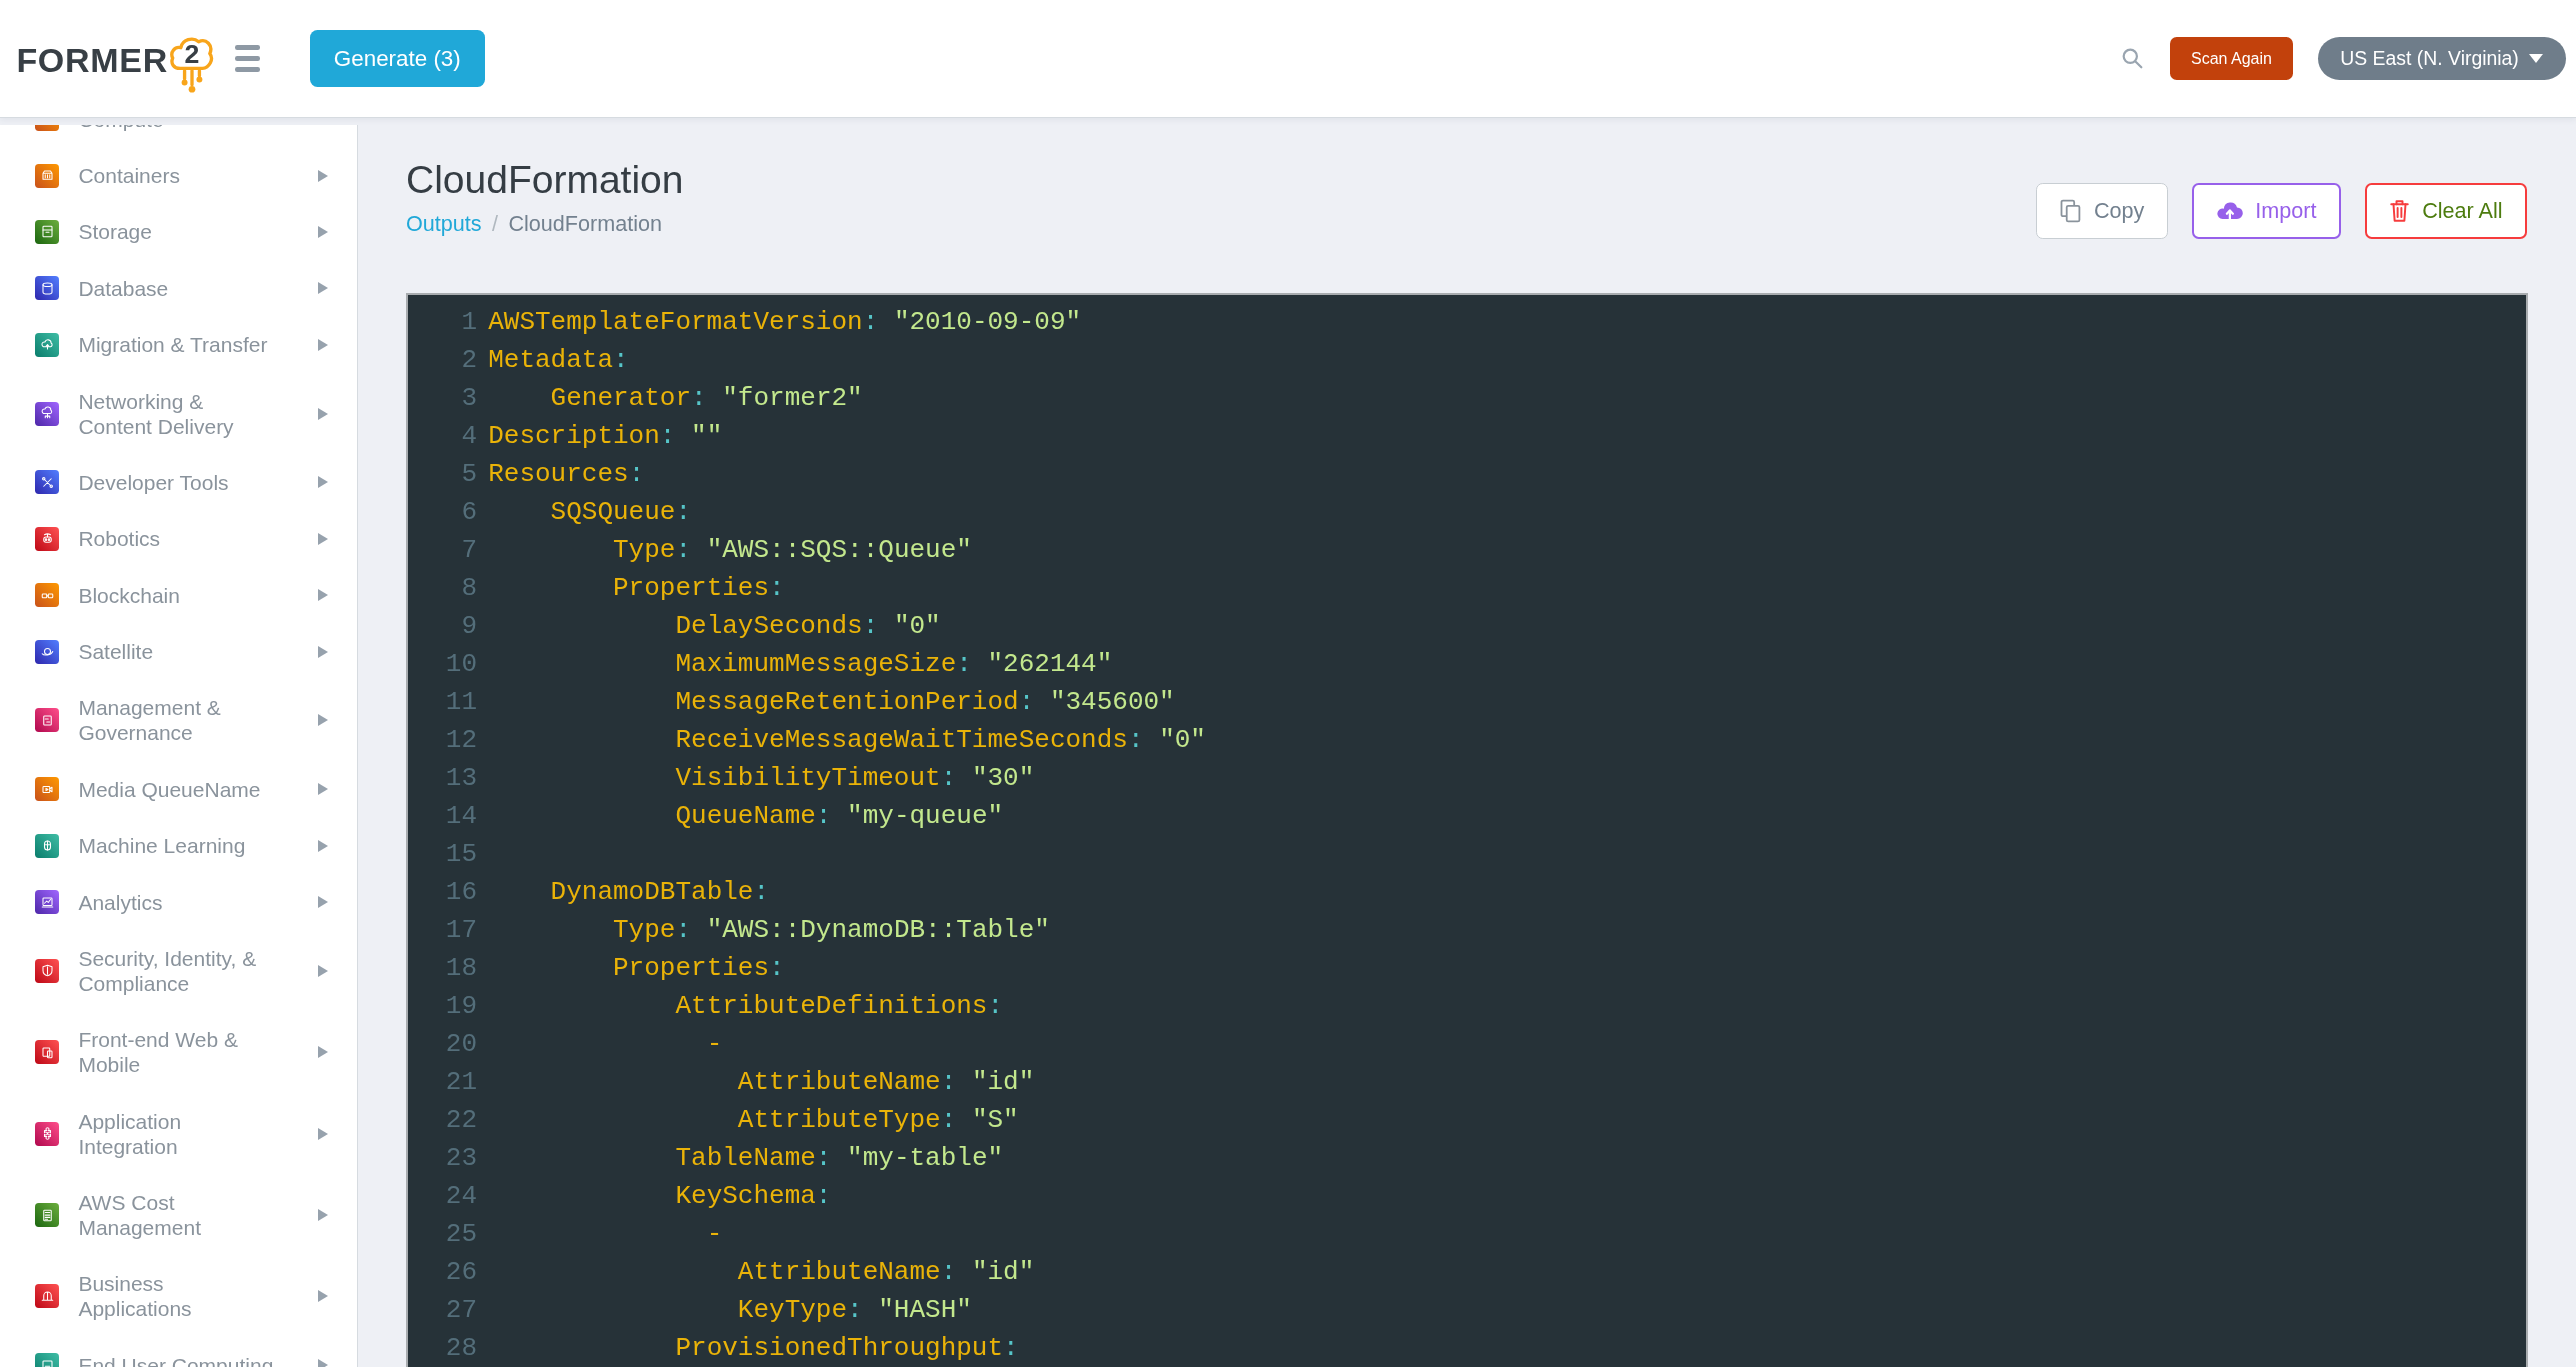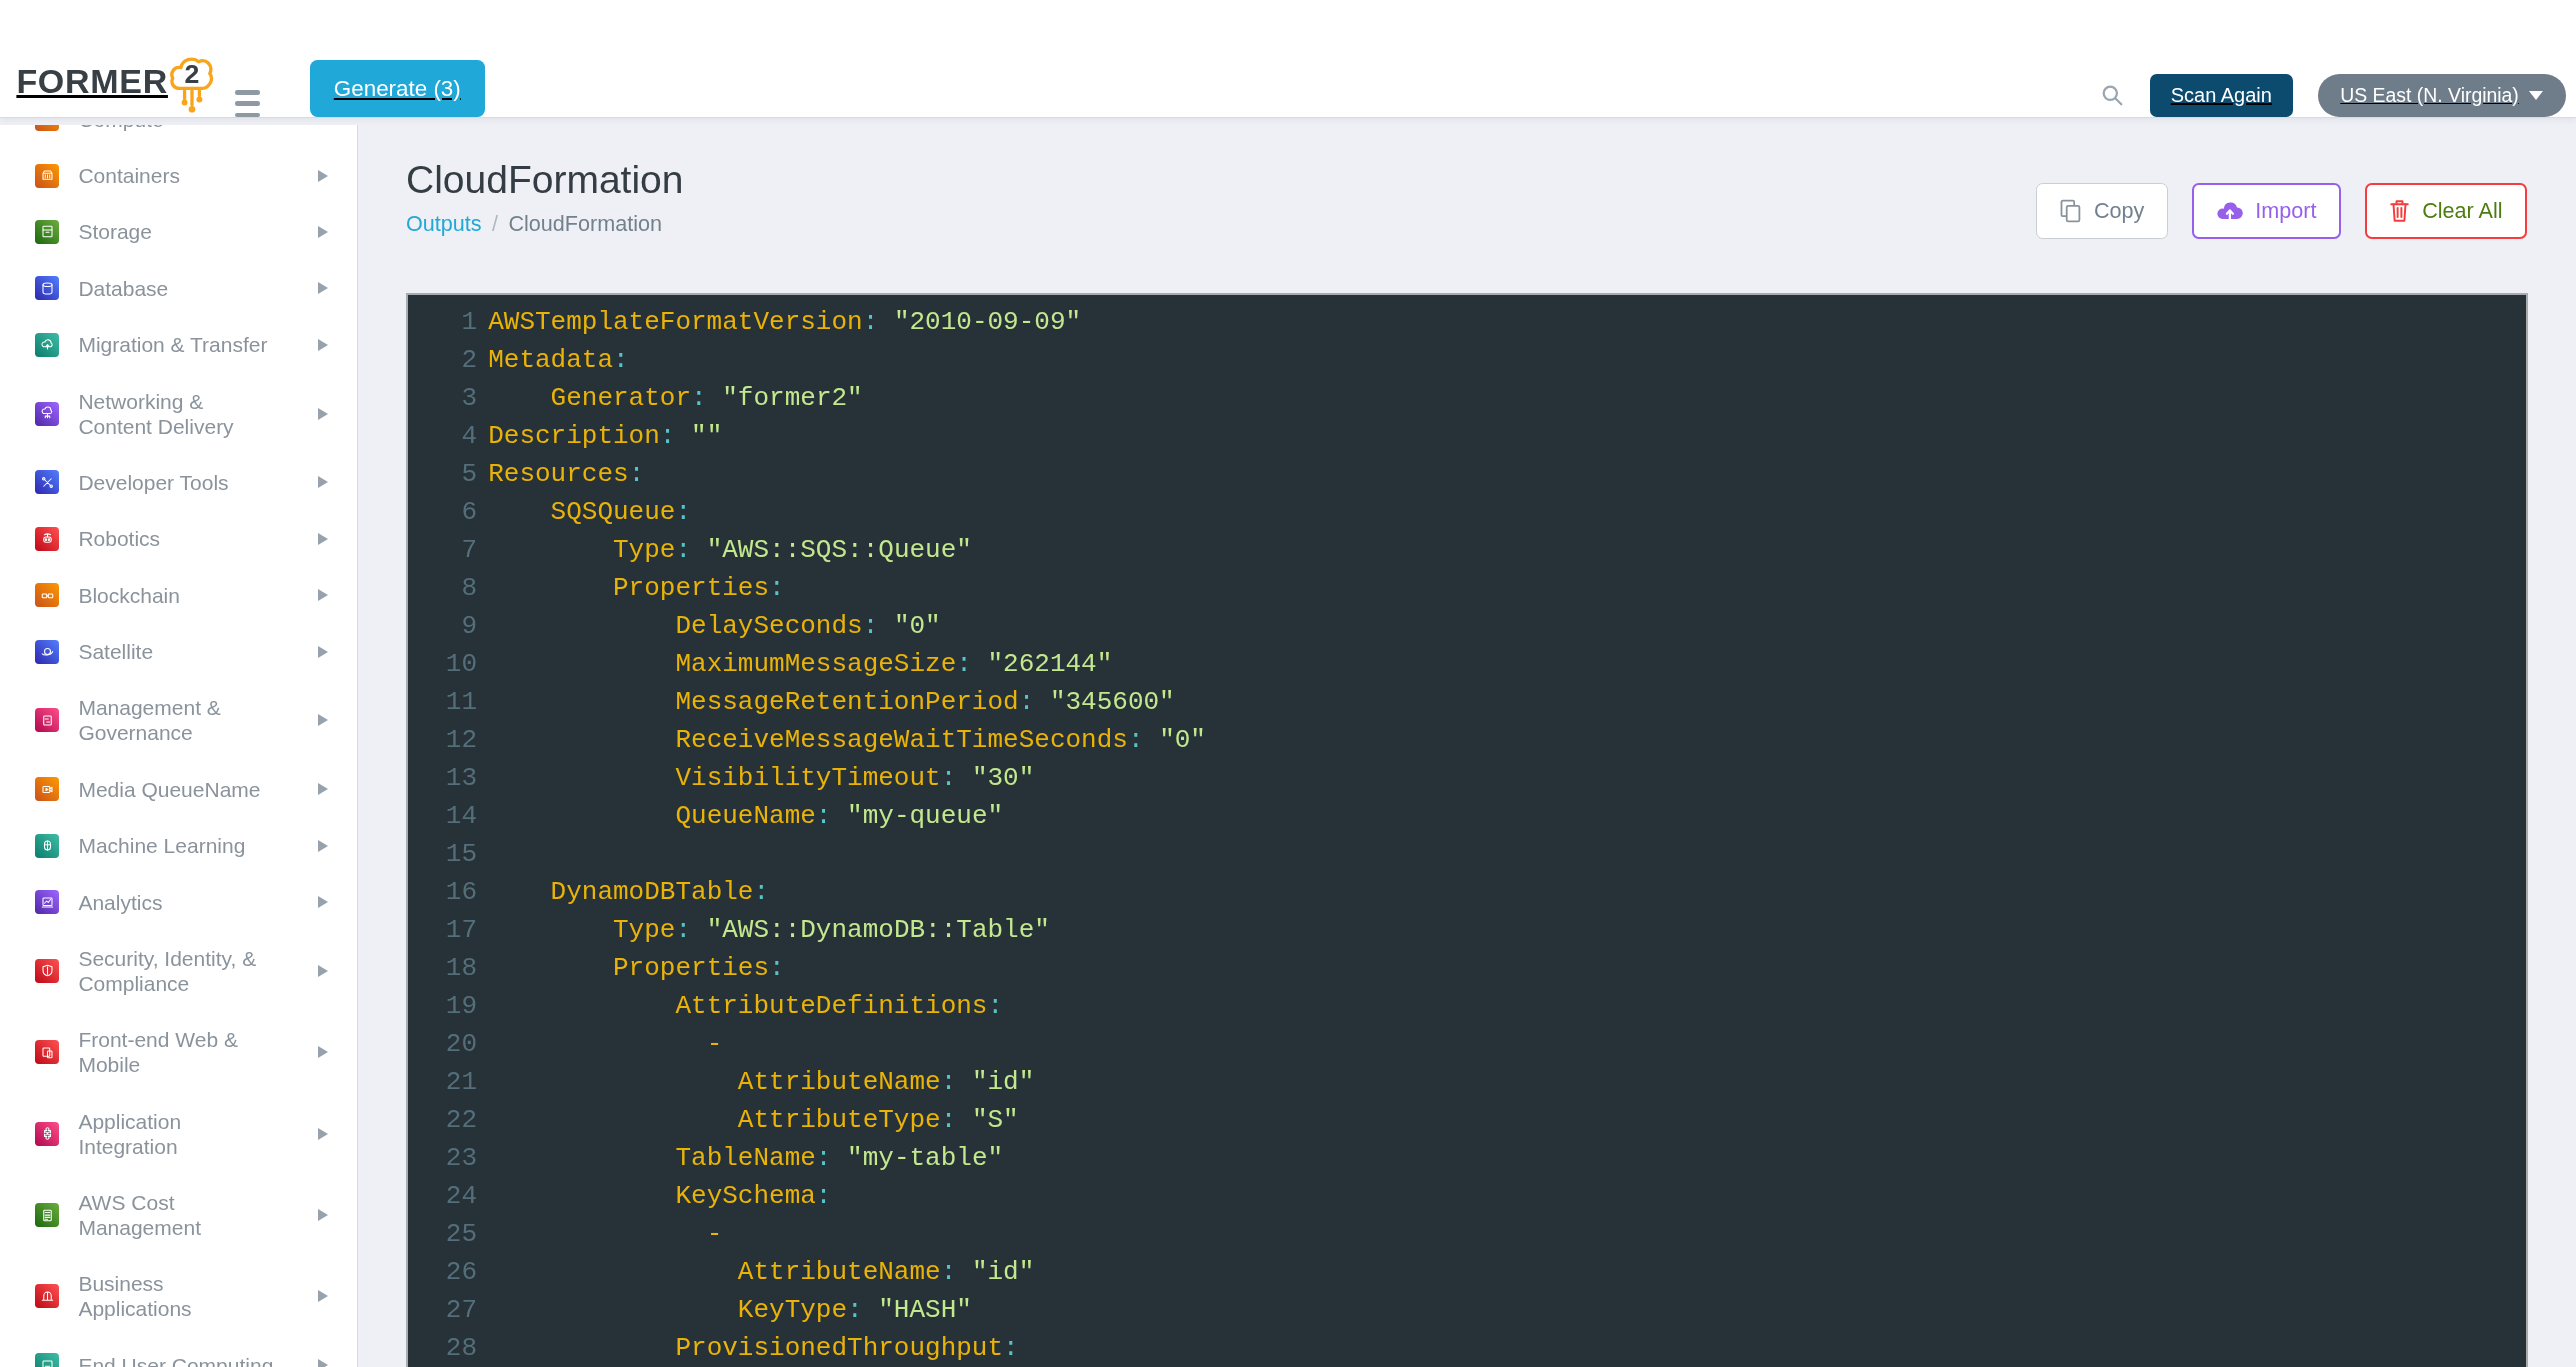--- a/index.html
+++ b/index.html
@@ -2,32 +2,32 @@
 <html style="font-size:12px"><head>
 <meta charset="utf-8">
 <style>
   * { margin:0; padding:0; box-sizing:border-box; }
   html,body { width:2576px; height:1367px; overflow:hidden; background:#eef0f5;
     font-family:"Liberation Sans", sans-serif; }
 
   
   .header { position:absolute; left:0; top:0; width:2576px; height:118px; background:#fff;
     border-bottom:1.5px solid #d6dbe0; box-shadow:0 2.2px 6px rgba(60,75,100,.08);
-    display:flex; align-items:flex-end; z-index:10;text-decoration:underline; }
+    display:flex; align-items:center; z-index:10; }
   .logo { display:flex; align-items:flex-start; margin-left:16.4px; cursor:pointer; }
   .logo-text { font-size:34px; font-weight:800; letter-spacing:0.7px; color:#383f45; margin-top:21px; }
   .logo-cloud { margin-left:1.5px; margin-top:10.4px; }
   .hamburger { margin-left:19.4px; width:39px; display:flex; flex-direction:column; gap:6.7px; cursor:pointer; }
   .hamburger span { display:block; width:25px; height:4.5px; border-radius:2.2px; background:#8e99a4; }
   .btn { border:none; cursor:pointer; font-family:"Liberation Sans", sans-serif; }
   .btn-generate { margin-left:36px; height:57px; padding:0 24px; border-radius:7.5px;
     background:#20a8d8; color:#fff; font-size:22.4px; }
   .header-right { margin-left:auto; display:flex; align-items:center; gap:25px; padding-right:10.4px; }
   .search-ico { width:25px; height:25px; cursor:pointer; }
-  .btn-scan { height:43px; padding:0 21px; border-radius:6.7px; background:#0c4a6e; color:#fff; font-size:20px; }
+  .btn-scan { height:43px; padding:0 21px; border-radius:6.7px; background:#c2410c; color:#fff; font-size:16px; }
   .region-pill { height:43px; padding:0 22.4px; border-radius:21.6px; background:#6f7d8a; color:#fff;
     font-size:19.4px; display:flex; align-items:center; gap:10.4px; cursor:pointer; }
   .caret-down { width:0; height:0; border-left:7.5px solid transparent; border-right:7.5px solid transparent;
     border-top:9px solid #fff; }
 
   
   .sidebar { position:absolute; left:0; top:125px; bottom:0; width:358px; background:#fff;
     border-right:1.5px solid #d6dbe0; overflow:hidden; }
   .side-list { margin-top:-34px; }
   .side-item { display:flex; align-items:center; padding:15.7px 29px 15.7px 35px; cursor:pointer; }

